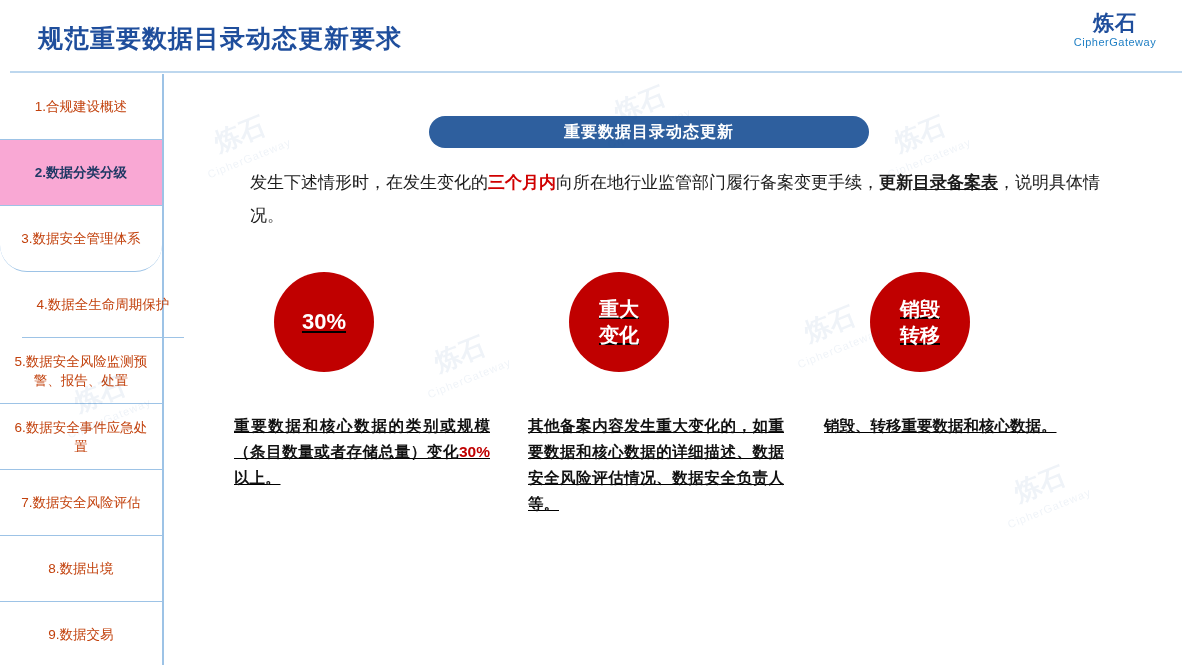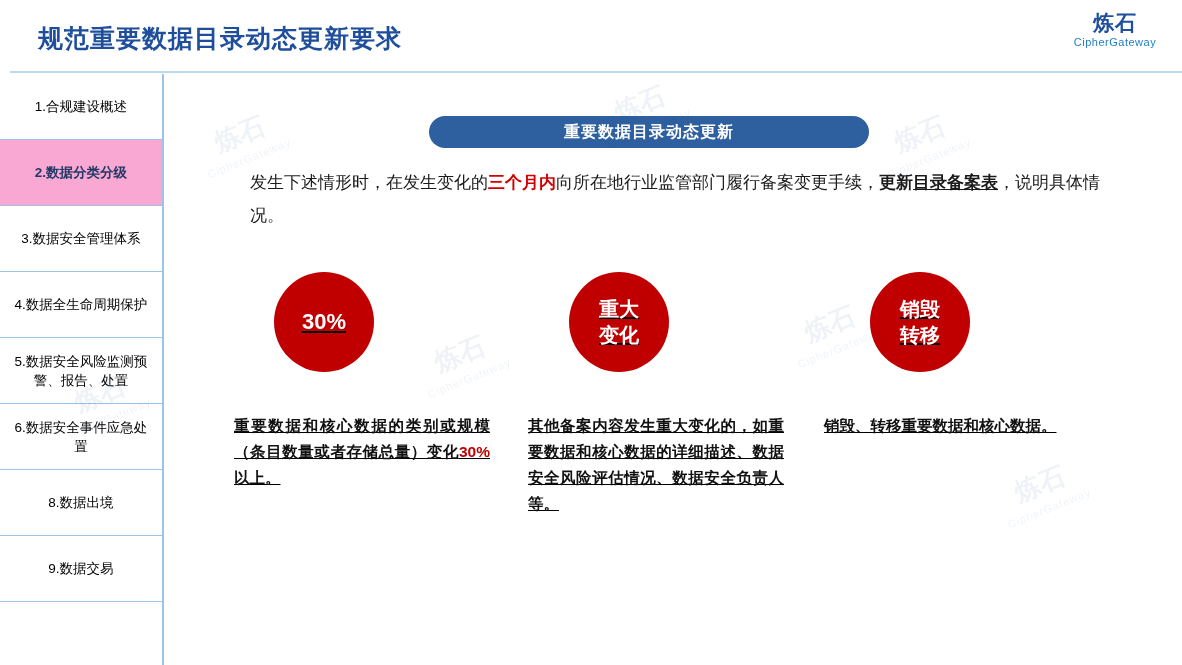--- a/index.html
+++ b/index.html
@@ -74,21 +74,21 @@
   .side-item {
     box-sizing: border-box;
     width: 162px;
     border-bottom: 1px solid #9dc3e6;
     display: flex;
     align-items: center;
     justify-content: center;
     text-align: center;
     padding: 4px 8px;
     font-size: 13.5px;
-    color: #000000;
+    color: #c2410c;
     line-height: 19px;
   }
   .side-item.active {
     background: #f9a8d4;
     font-weight: bold;
     color: #1f3864;
   }
 
   
   .content {
@@ -207,31 +207,34 @@
   </div>
 </div>
 
 <div class="sidebar">
     <div class="side-item" style="height: 66px;">
       <span>1.合规建设概述</span>
     </div>
     <div class="side-item active" style="height: 66px;">
       <span>2.数据分类分级</span>
     </div>
-    <div class="side-item" style="height: 66px;">
+    <div class="side-item" style="height: 66px; border-radius: 27px;">
       <span>3.数据安全管理体系</span>
     </div>
-    <div class="side-item" style="height: 66px;">
+    <div class="side-item" style="height: 66px; margin-left: 22px;">
       <span>4.数据全生命周期保护</span>
     </div>
     <div class="side-item" style="height: 66px;">
       <span>5.数据安全风险监测预警、报告、处置</span>
     </div>
     <div class="side-item" style="height: 66px; text-align: center;">
       <span>6.数据安全事件应急处置</span>
+    </div>
+    <div class="side-item" style="height: 66px;">
+      <span>7.数据安全风险评估</span>
     </div>
     <div class="side-item" style="height: 66px;">
       <span>8.数据出境</span>
     </div>
     <div class="side-item" style="height: 66px;">
       <span>9.数据交易</span>
     </div>
   </div>
 
 <div class="content">

